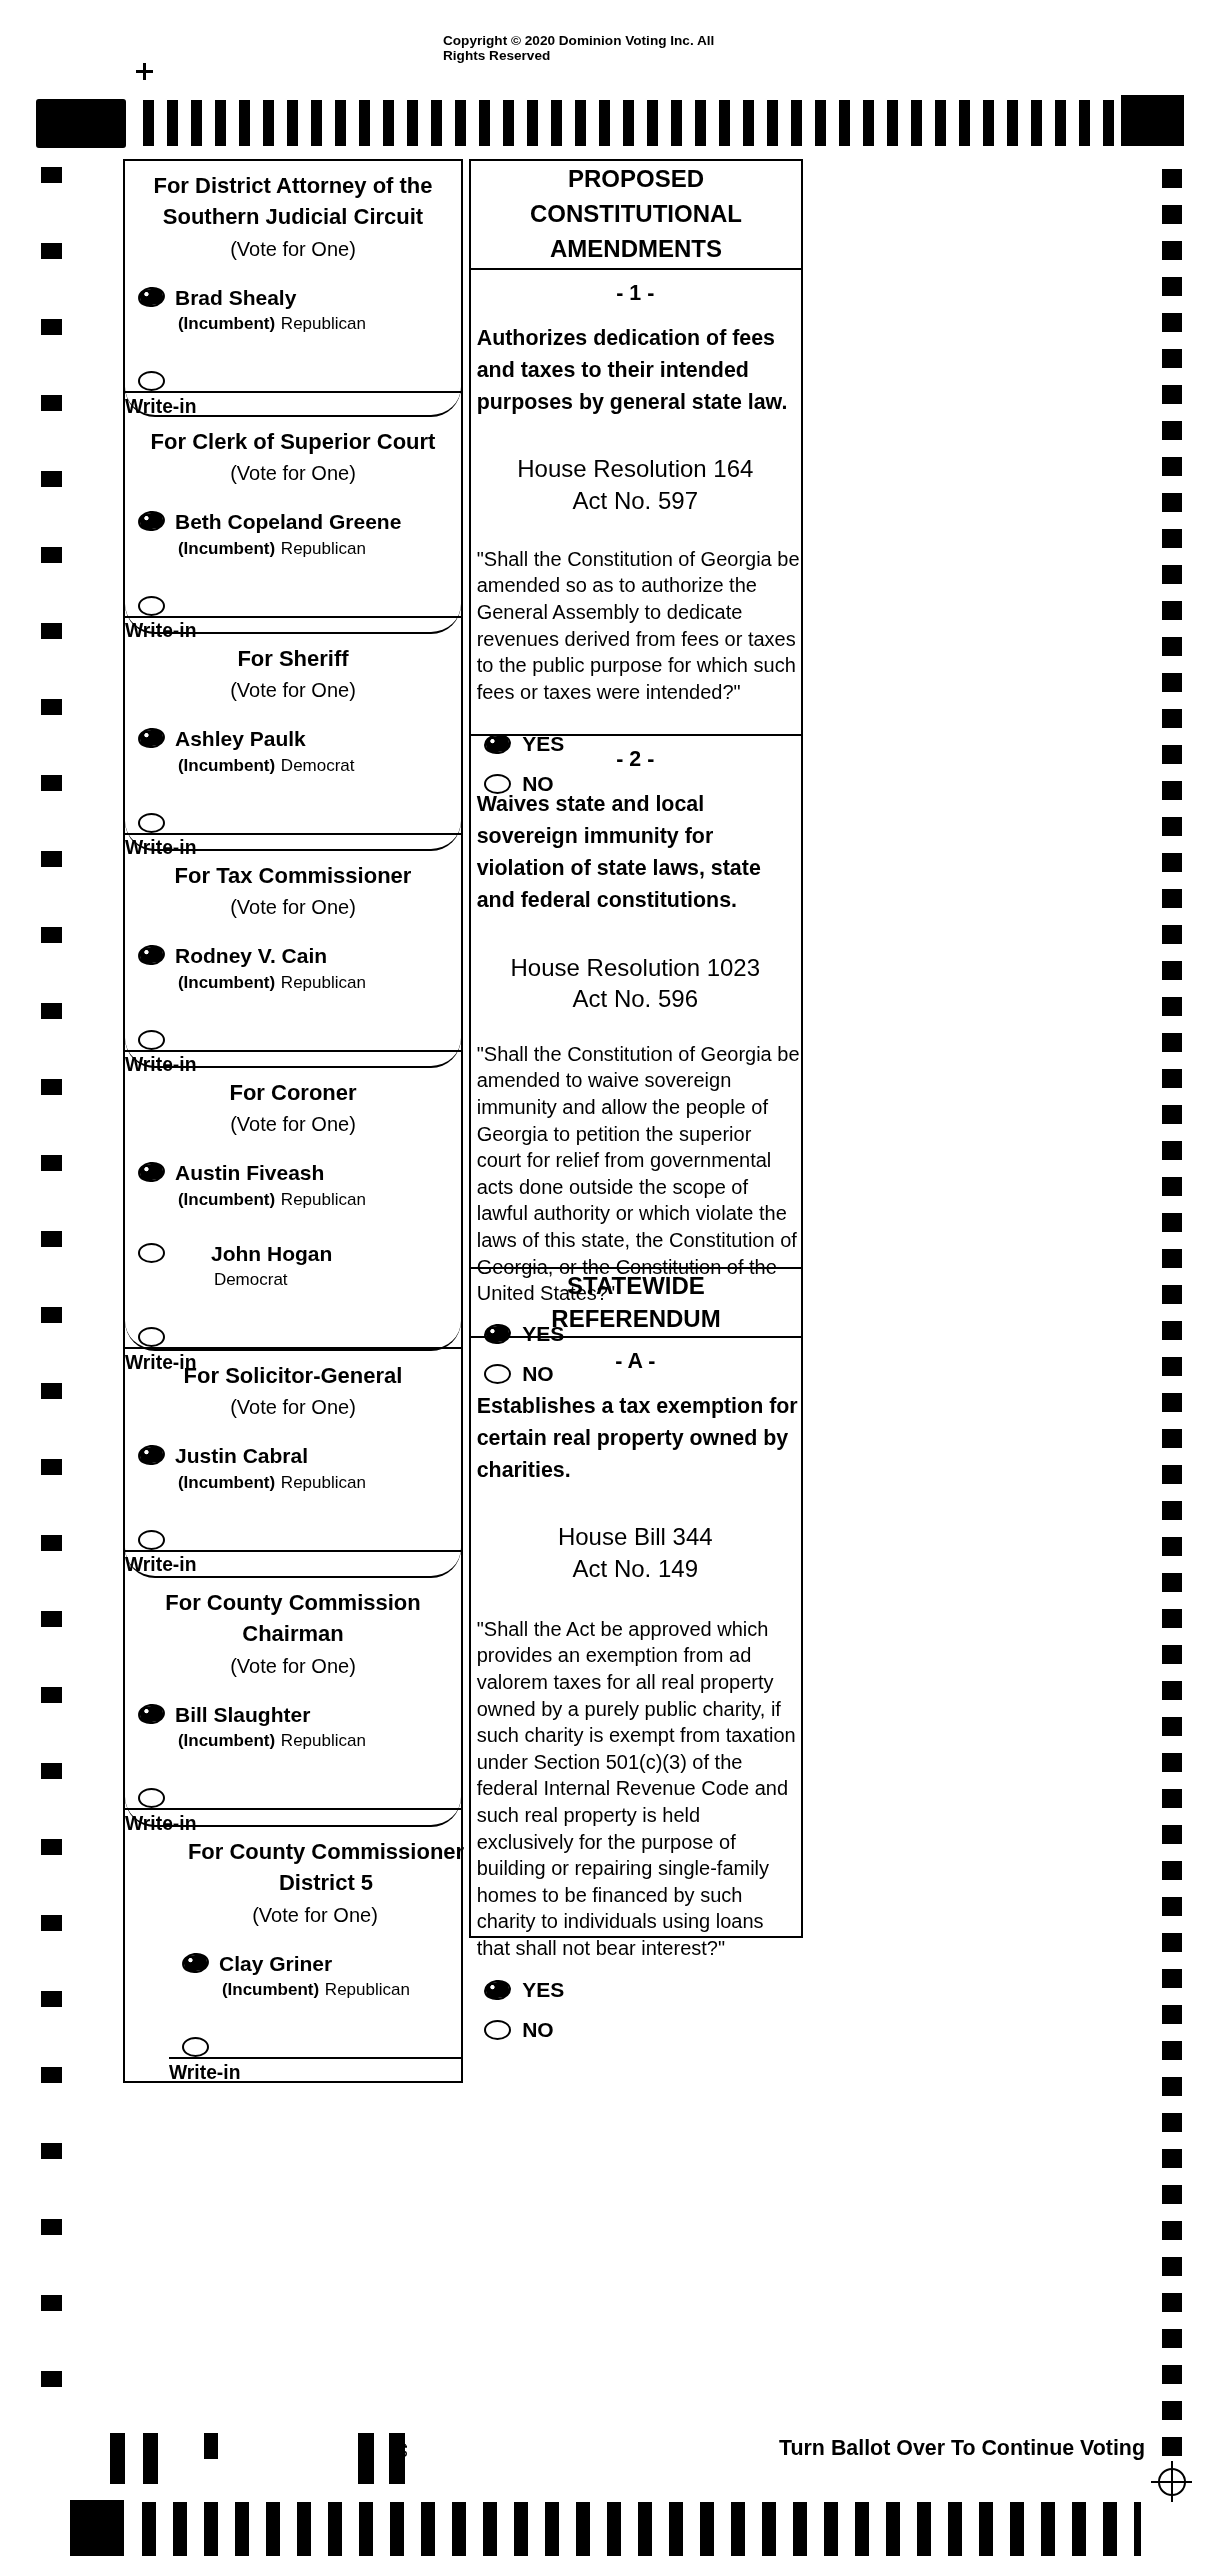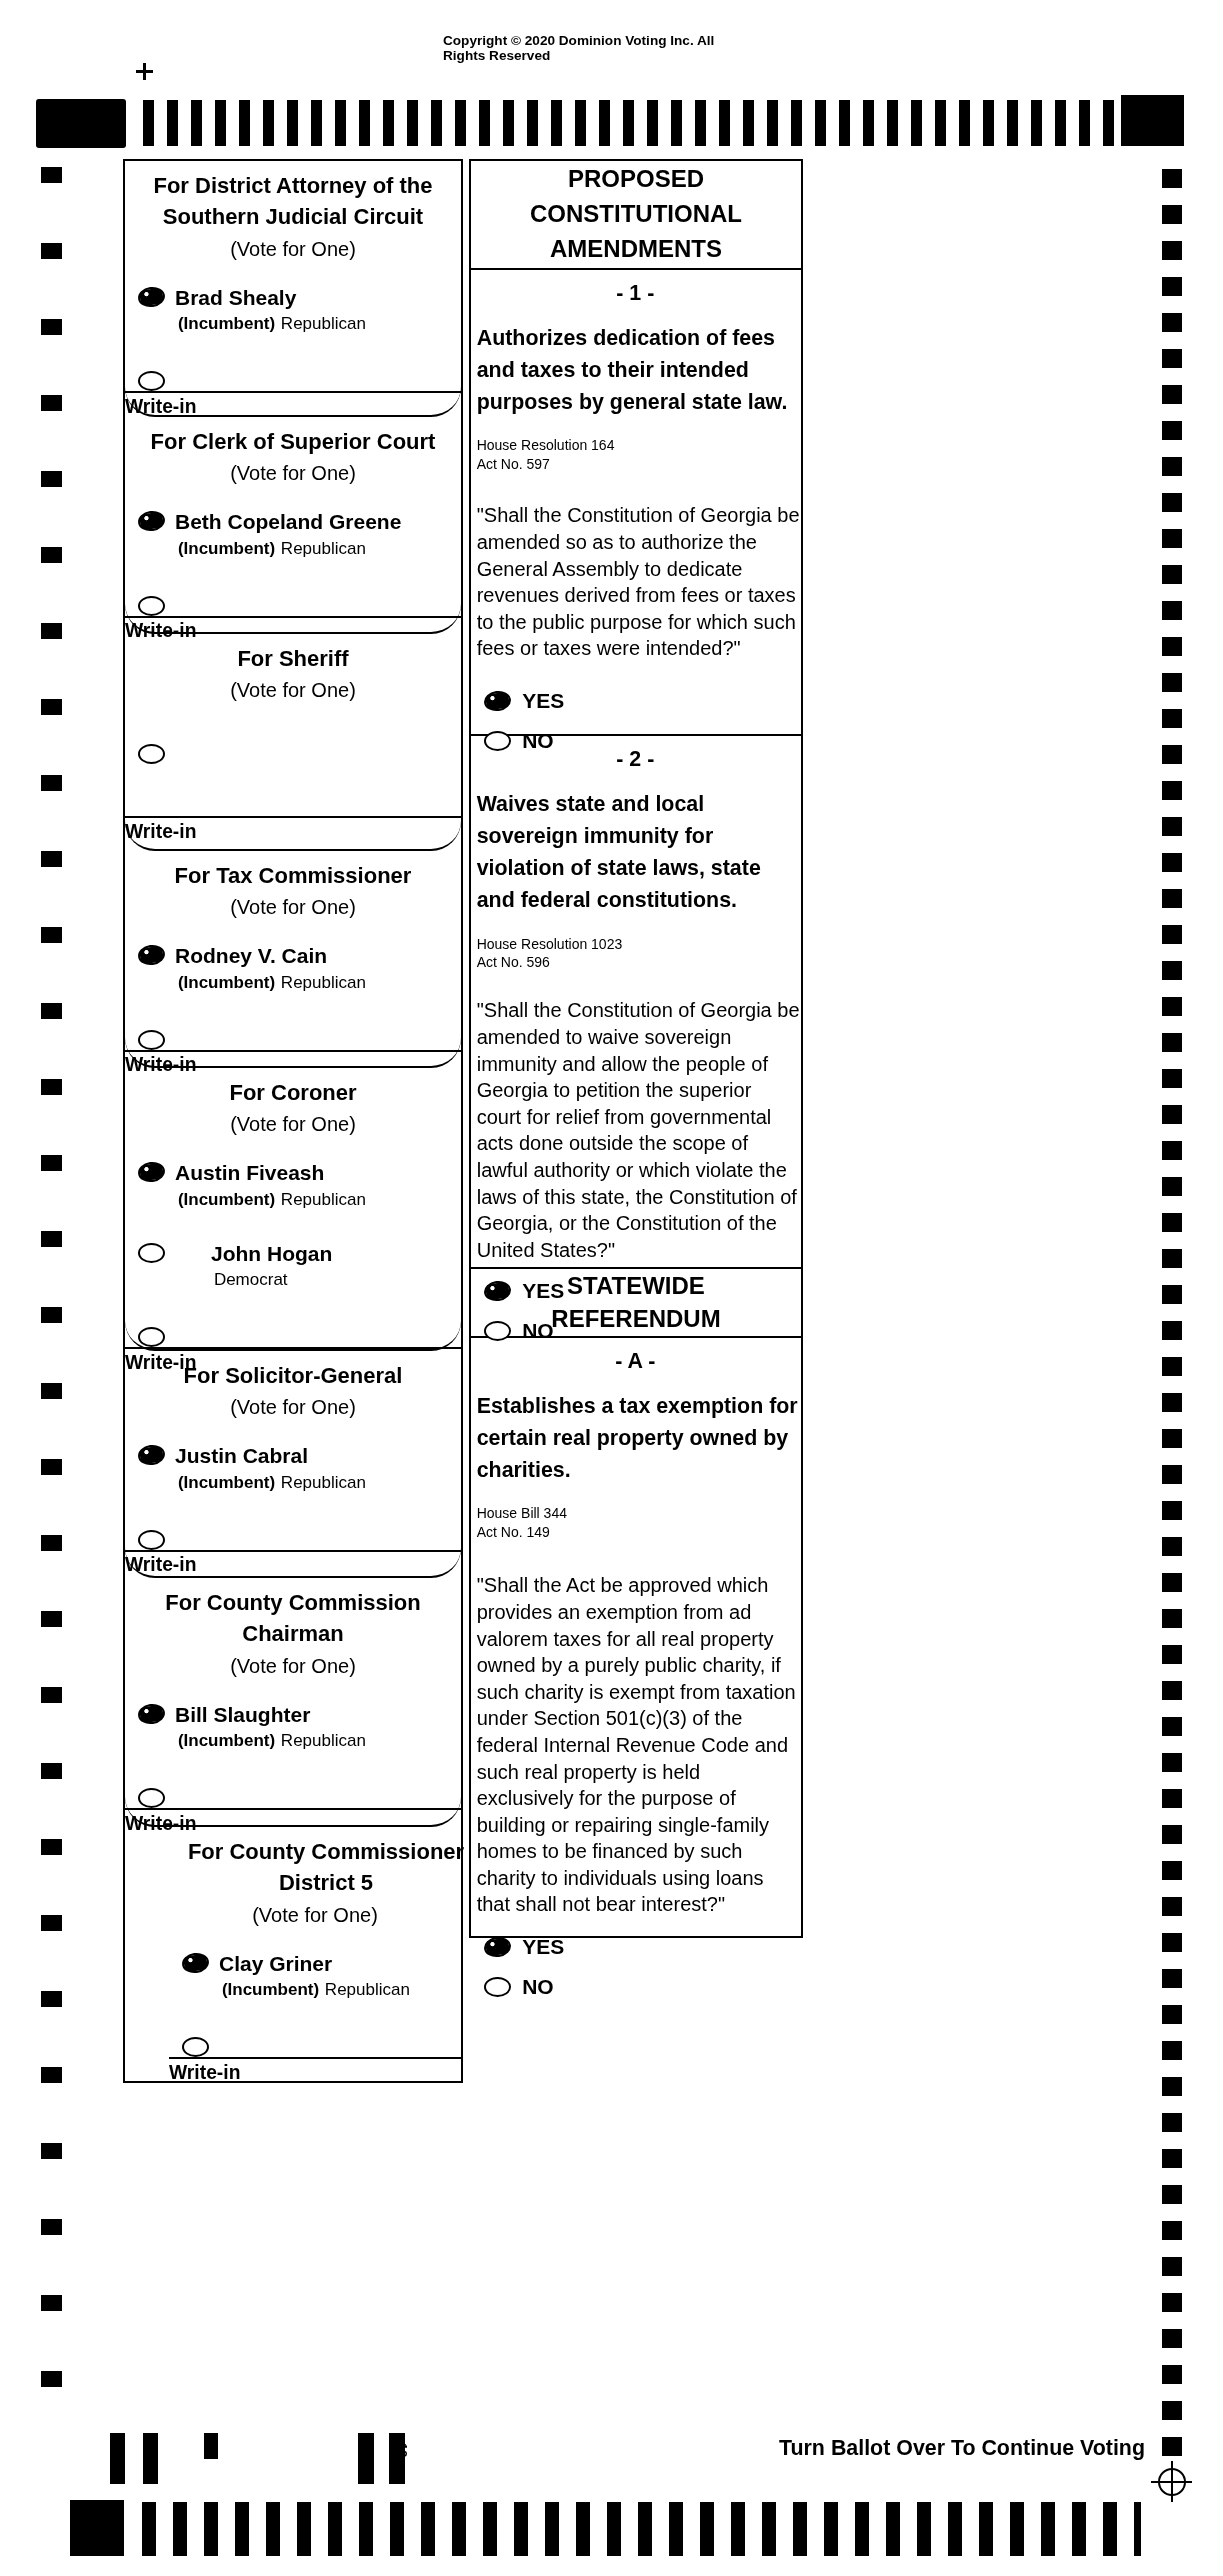--- a/index.html
+++ b/index.html
@@ -60,21 +60,21 @@
   .inc:empty{margin-right:0;}
   .writein{margin-top:auto;border-top:2.1px solid #000;padding:2.9px 0 5.7px 0;}
   .wi-label{font-size:19.3px;font-weight:bold;}
 
   .measures-header{box-sizing:border-box;border-bottom:2.1px solid #000;display:flex;align-items:center;justify-content:center;}
   .mh-text{width:272px;text-align:center;font-size:24px;font-weight:bold;line-height:1.45;}
   .measure{box-sizing:border-box;border-bottom:2.1px solid #000;padding:11.4px 7.1px 0 5.7px;}
   .measure.last{border-bottom:none;}
   .m-number{text-align:center;font-size:21.4px;font-weight:bold;}
   .m-summary{margin-top:15.7px;font-size:21.4px;font-weight:bold;line-height:1.5;width:322px;}
-  .m-authority{margin-top:18px;font-size:14px;line-height:1.32;}
+  .m-authority{margin-top:35px;font-size:24px;line-height:1.32;text-align:center;}
   .m-question{margin-top:29px;font-size:20px;line-height:1.33;width:323px;}
   .choices{margin-top:27px;margin-left:7.1px;}
   .choice{display:flex;align-items:center;margin-top:15.7px;}
   .choice .oval{margin-top:0;}
   .choice-label{margin-left:11.4px;font-size:21px;font-weight:bold;}
 </style>
 </head>
 <body>
 
 <div class="copyright">Copyright © 2020 Dominion Voting Inc. All Rights Reserved</div>
@@ -123,20 +123,27 @@
         <span class="oval"></span>
       </div>
     <div class="writein">
       <div class="wi-label">Write-in</div>
     </div>
   </section>
 
   <section class="contest" style="height:217px">
     <h2 class="c-title">For Sheriff</h2>
     <div class="c-vote">(Vote for One)</div>
+    <div class="cand">
+      <span class="oval filled"></span>
+      <div class="cand-text">
+        <div class="cand-name">Ashley Paulk</div>
+        <div class="cand-sub"><span class="inc">(Incumbent)</span><span>Democrat</span></div>
+      </div>
+    </div>
     <div class="cand blank">
         <span class="oval"></span>
       </div>
     <div class="writein">
       <div class="wi-label">Write-in</div>
     </div>
   </section>
 
   <section class="contest" style="height:217px">
     <h2 class="c-title">For Tax Commissioner</h2>

